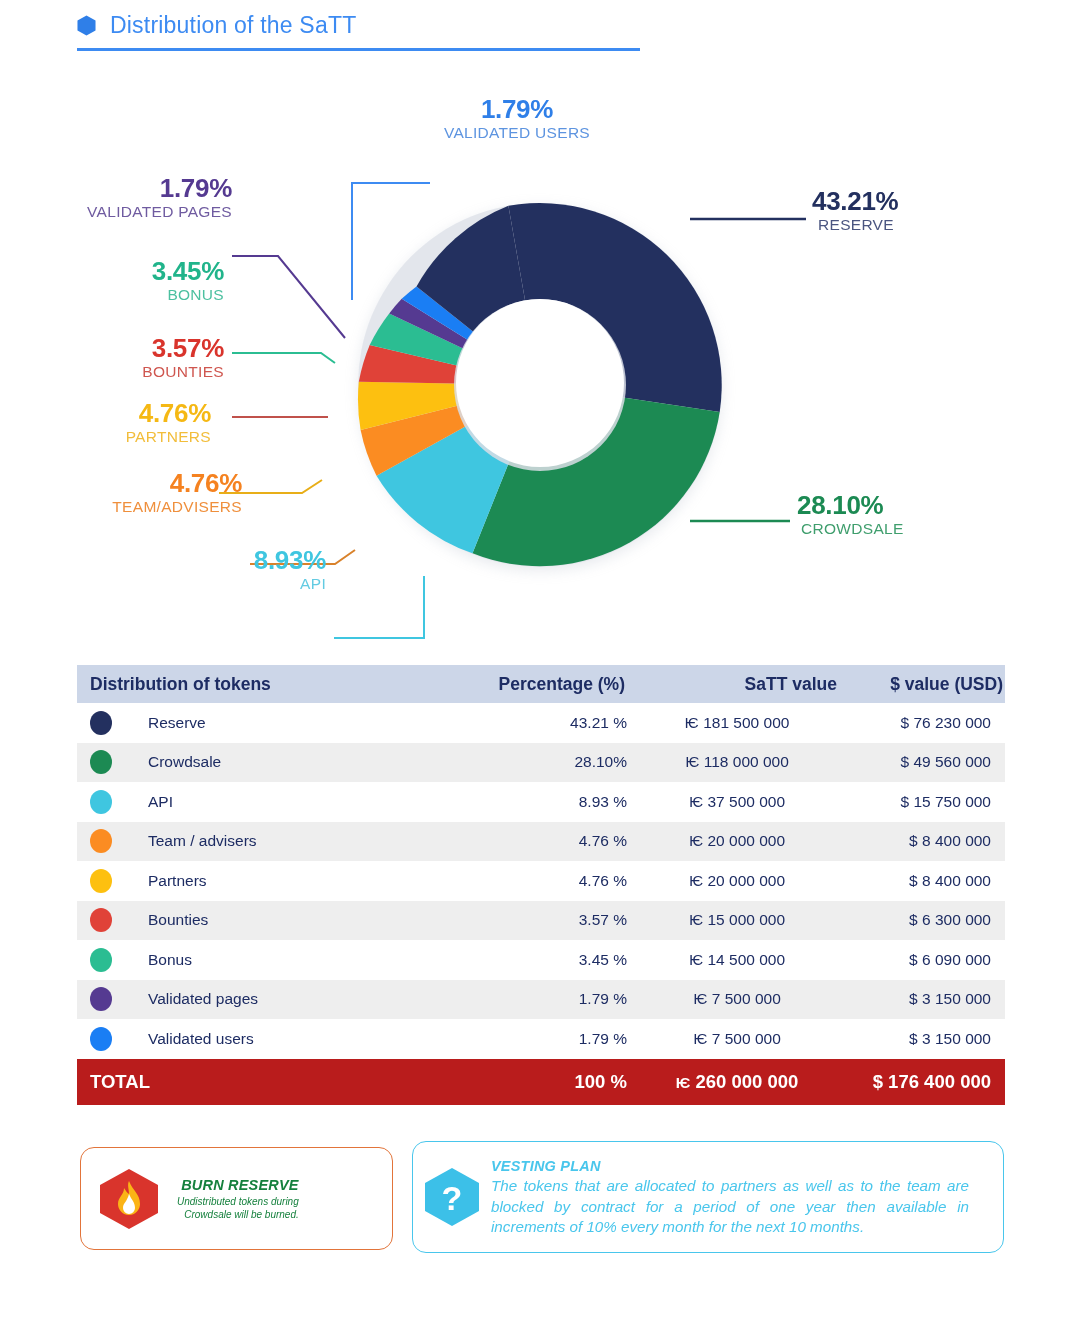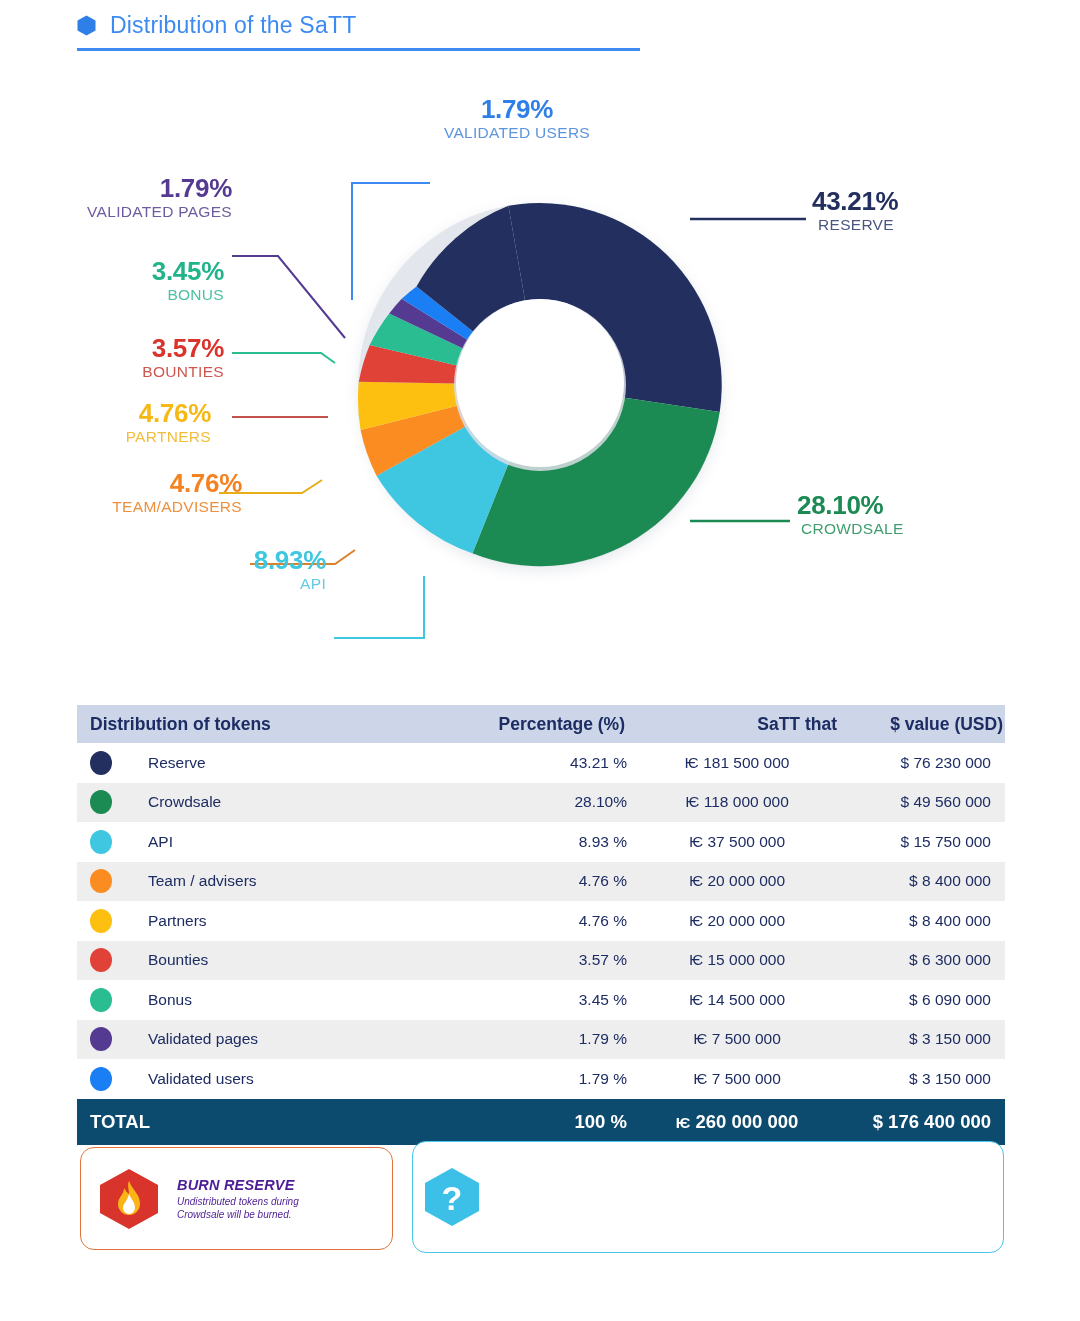--- a/index.html
+++ b/index.html
@@ -31,50 +31,50 @@
   .chart-svg { position: absolute; left: 0; top: 0; }
 
   .lbl { position: absolute; line-height: 1.02; }
   .lbl .pct { font-size: 26px; font-weight: bold; letter-spacing: -.3px; display:block; }
   .lbl .nm  { font-size: 15.5px; font-weight: 400; letter-spacing: .3px; display:block; margin-top: 2px;}
   .lbl.r { text-align: right; }
   .lbl.l { text-align: left; }
   .lbl.c { text-align: center; }
 
   
-  .table { position: absolute; left: 77px; top: 665px; width: 928px; margin-top: 40px; }
+  .table { position: absolute; left: 77px; top: 665px; width: 928px; }
   .trow { display: flex; align-items: center; height: 39.5px; }
   .thead { height: 38px; background: #ccd6e8; }
   .thead .c { color: #1d2c63; font-weight: bold; font-size: 17.5px; }
   .trow.alt { background: #eeeeee; }
   .c { font-size: 15.5px; color: #1d2c63; }
   .c1 { width: 360px; display: flex; align-items: center; padding-left: 13px; }
   .c2 { width: 190px; text-align: right; }
   .c3 { width: 220px; text-align: center; }
   .c4 { width: 158px; text-align: right; padding-right: 14px; }
   .thead .c1 { padding-left: 13px; }
   .thead .c2 { text-align: right; padding-right: 2px; }
   .thead .c3 { text-align: right; padding-right: 10px; }
   .thead .c4 { text-align: right; padding-right: 2px; }
   .dot { width: 22px; height: 24px; border-radius: 50%; flex: 0 0 auto; }
   .rowname { margin-left: 36px; font-size: 15.5px; color: #1d2c63; }
-  .ttl { background: #0c4a6e; height: 46px; }
+  .ttl { background: #b91c1c; height: 46px; }
   .ttl .c { color: #ffffff; font-weight: bold; font-size: 18.5px; }
   .ttl .c1 { padding-left: 13px; }
   .satt-sym { font-size: 15px; }
 
   
   .box {
     position: absolute; border-radius: 14px; background:#fff;
     display: flex; align-items: center;
   }
   .box-burn { left: 80px; top: 1147px; width: 313px; height: 103px; border: 1.6px solid #e2743a; }
   .box-vest { left: 412px; top: 1141px; width: 592px; height: 112px; border: 1.6px solid #49c6ec; }
   .ico-wrap { flex: 0 0 auto; display:flex; align-items:center; justify-content:center; }
-  .burn-txt { font-style: italic; color: #4c1d95; line-height: 1.3; }
+  .burn-txt { font-style: italic; color: #15803d; line-height: 1.3; text-align: right; }
   .burn-txt .hd { font-weight: bold; font-size: 14.5px; letter-spacing:.2px; }
   .burn-txt .bd { font-size: 10px; }
   .vest-txt { font-style: italic; color: #49c6ec; line-height: 1.32; }
   .vest-txt .hd { font-weight: bold; font-size: 14.5px; letter-spacing:.2px; }
   .vest-txt .bd { font-size: 15.2px; text-align: justify; }
 </style>
 </head>
 <body>
 
 <div class="page">
@@ -186,21 +186,21 @@
       <span class="pct">28.10%</span>
       <span class="nm" style="color:#3f9e6d; margin-left:4px;">CROWDSALE</span>
     </div>
   </div>
 
   <div class="table">
 
     <div class="trow thead">
       <div class="c c1">Distribution of tokens</div>
       <div class="c c2">Percentage (%)</div>
-      <div class="c c3">SaTT that</div>
+      <div class="c c3">SaTT value</div>
       <div class="c c4">$ value (USD)</div>
     </div>
 
     <div id="rows-host">
         <div class="trow">
           <div class="c c1">
             <span class="dot" style="background:#23305f"></span>
             <span class="rowname">Reserve</span>
           </div>
           <div class="c c2">43.21 %</div>
@@ -307,15 +307,19 @@
     </div>
   </div>
 
   <div class="box box-vest">
     <div class="ico-wrap" style="width:78px;">
       <svg width="62" height="62" viewBox="0 0 62 62">
         <polygon points="31,2 58,17 58,45 31,60 4,45 4,17" fill="#3cc0e8"></polygon>
         <text x="31" y="44" font-family="Liberation Sans, sans-serif" font-size="34" font-weight="bold" fill="#ffffff" text-anchor="middle">?</text>
       </svg>
     </div>
+    <div class="vest-txt" style="width:492px; padding-right:14px;">
+      <div class="hd">VESTING PLAN</div>
+      <div class="bd">The tokens that are allocated to partners as well as to the team are blocked by contract for a period of one year then available in increments of 10% every month for the next 10 months.</div>
+    </div>
   </div>
 
 </div>
 
 </body></html>

